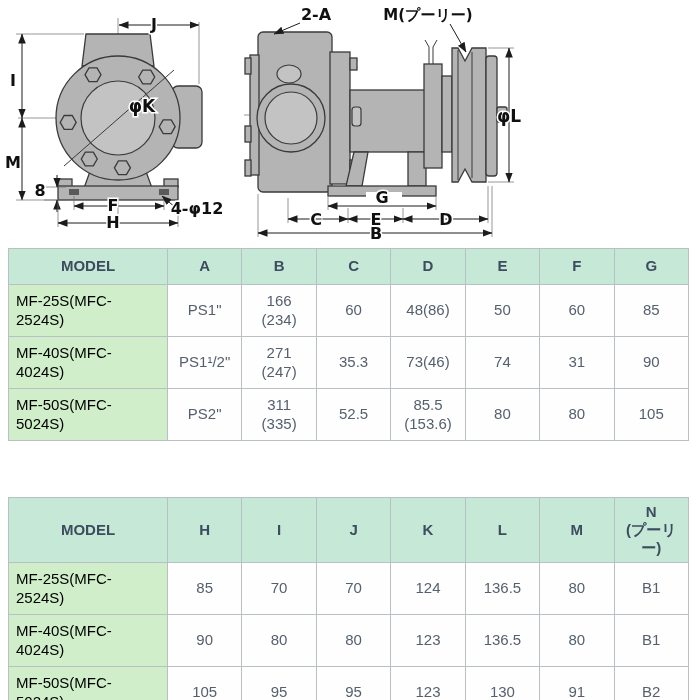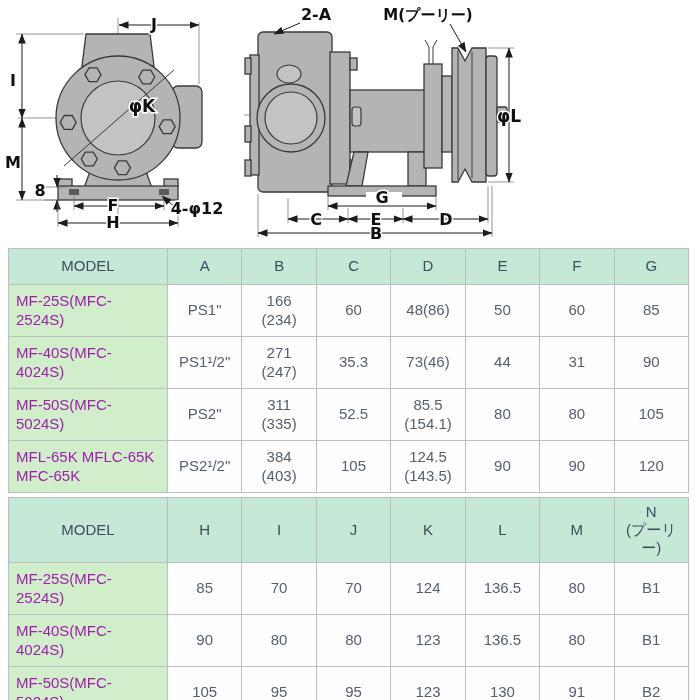--- a/index.html
+++ b/index.html
@@ -17,24 +17,24 @@
   .drawing text { font-family:"DejaVu Sans","Liberation Sans",sans-serif; font-weight:bold;
                   fill:#101010; paint-order:stroke; stroke:#ffffff; stroke-width:3px;
                   text-anchor:middle; }
 
   
   table.spec { position:absolute; left:8px; width:681px; border-collapse:collapse;
                table-layout:fixed; font-size:15px; }
   #t1 { top:248px; }
   #t2 { top:497px; }
   .spec th, .spec td { border:1px solid #b9c0c4; white-space:pre-line; line-height:1.22; }
-  .spec thead th { background:#c6e8d6; color:#3d4c5e; font-weight:normal;
+  .spec thead th { background:#c6e8d6; color:#3d4c5e; font-weight:bold;
                    height:31px; text-align:center; padding:2px; }
   #t2 thead th { height:60px; }
-  .spec td.model { background:#cfeec9; color:#a21caf; text-align:left;
+  .spec td.model { background:#cfeec9; color:#000000; text-align:left;
                    padding:4px 4px 4px 7px; font-weight:normal; }
   .spec td.num { background:#fefefe; color:#555f6d; text-align:center; height:47px; padding:2px; }
   .spec col.c-model { width:159px; }
 </style>
 </head>
 <body>
 
 <div class="screen">
 
   <svg class="drawing" width="700" height="246" viewBox="0 0 700 246">
@@ -209,49 +209,36 @@
         <td class="num">85</td>
       </tr>
       <tr>
         <td class="model">MF-40S(MFC-
 4024S)</td>
         <td class="num">PS1¹/2"</td>
         <td class="num">271
 (247)</td>
         <td class="num">35.3</td>
         <td class="num">73(46)</td>
-        <td class="num">44</td>
+        <td class="num">74</td>
         <td class="num">31</td>
         <td class="num">90</td>
       </tr>
       <tr>
         <td class="model">MF-50S(MFC-
 5024S)</td>
         <td class="num">PS2"</td>
         <td class="num">311
 (335)</td>
         <td class="num">52.5</td>
         <td class="num">85.5
-(154.1)</td>
+(153.6)</td>
         <td class="num">80</td>
         <td class="num">80</td>
         <td class="num">105</td>
-      </tr>
-      <tr>
-        <td class="model">MFL-65K MFLC-65K
-MFC-65K</td>
-        <td class="num">PS2¹/2"</td>
-        <td class="num">384
-(403)</td>
-        <td class="num">105</td>
-        <td class="num">124.5
-(143.5)</td>
-        <td class="num">90</td>
-        <td class="num">90</td>
-        <td class="num">120</td>
       </tr>
     </tbody>
   </table>
 
   <table class="spec" id="t2">
     <colgroup>
         <col class="c-model">
         <col>
         <col>
         <col>

